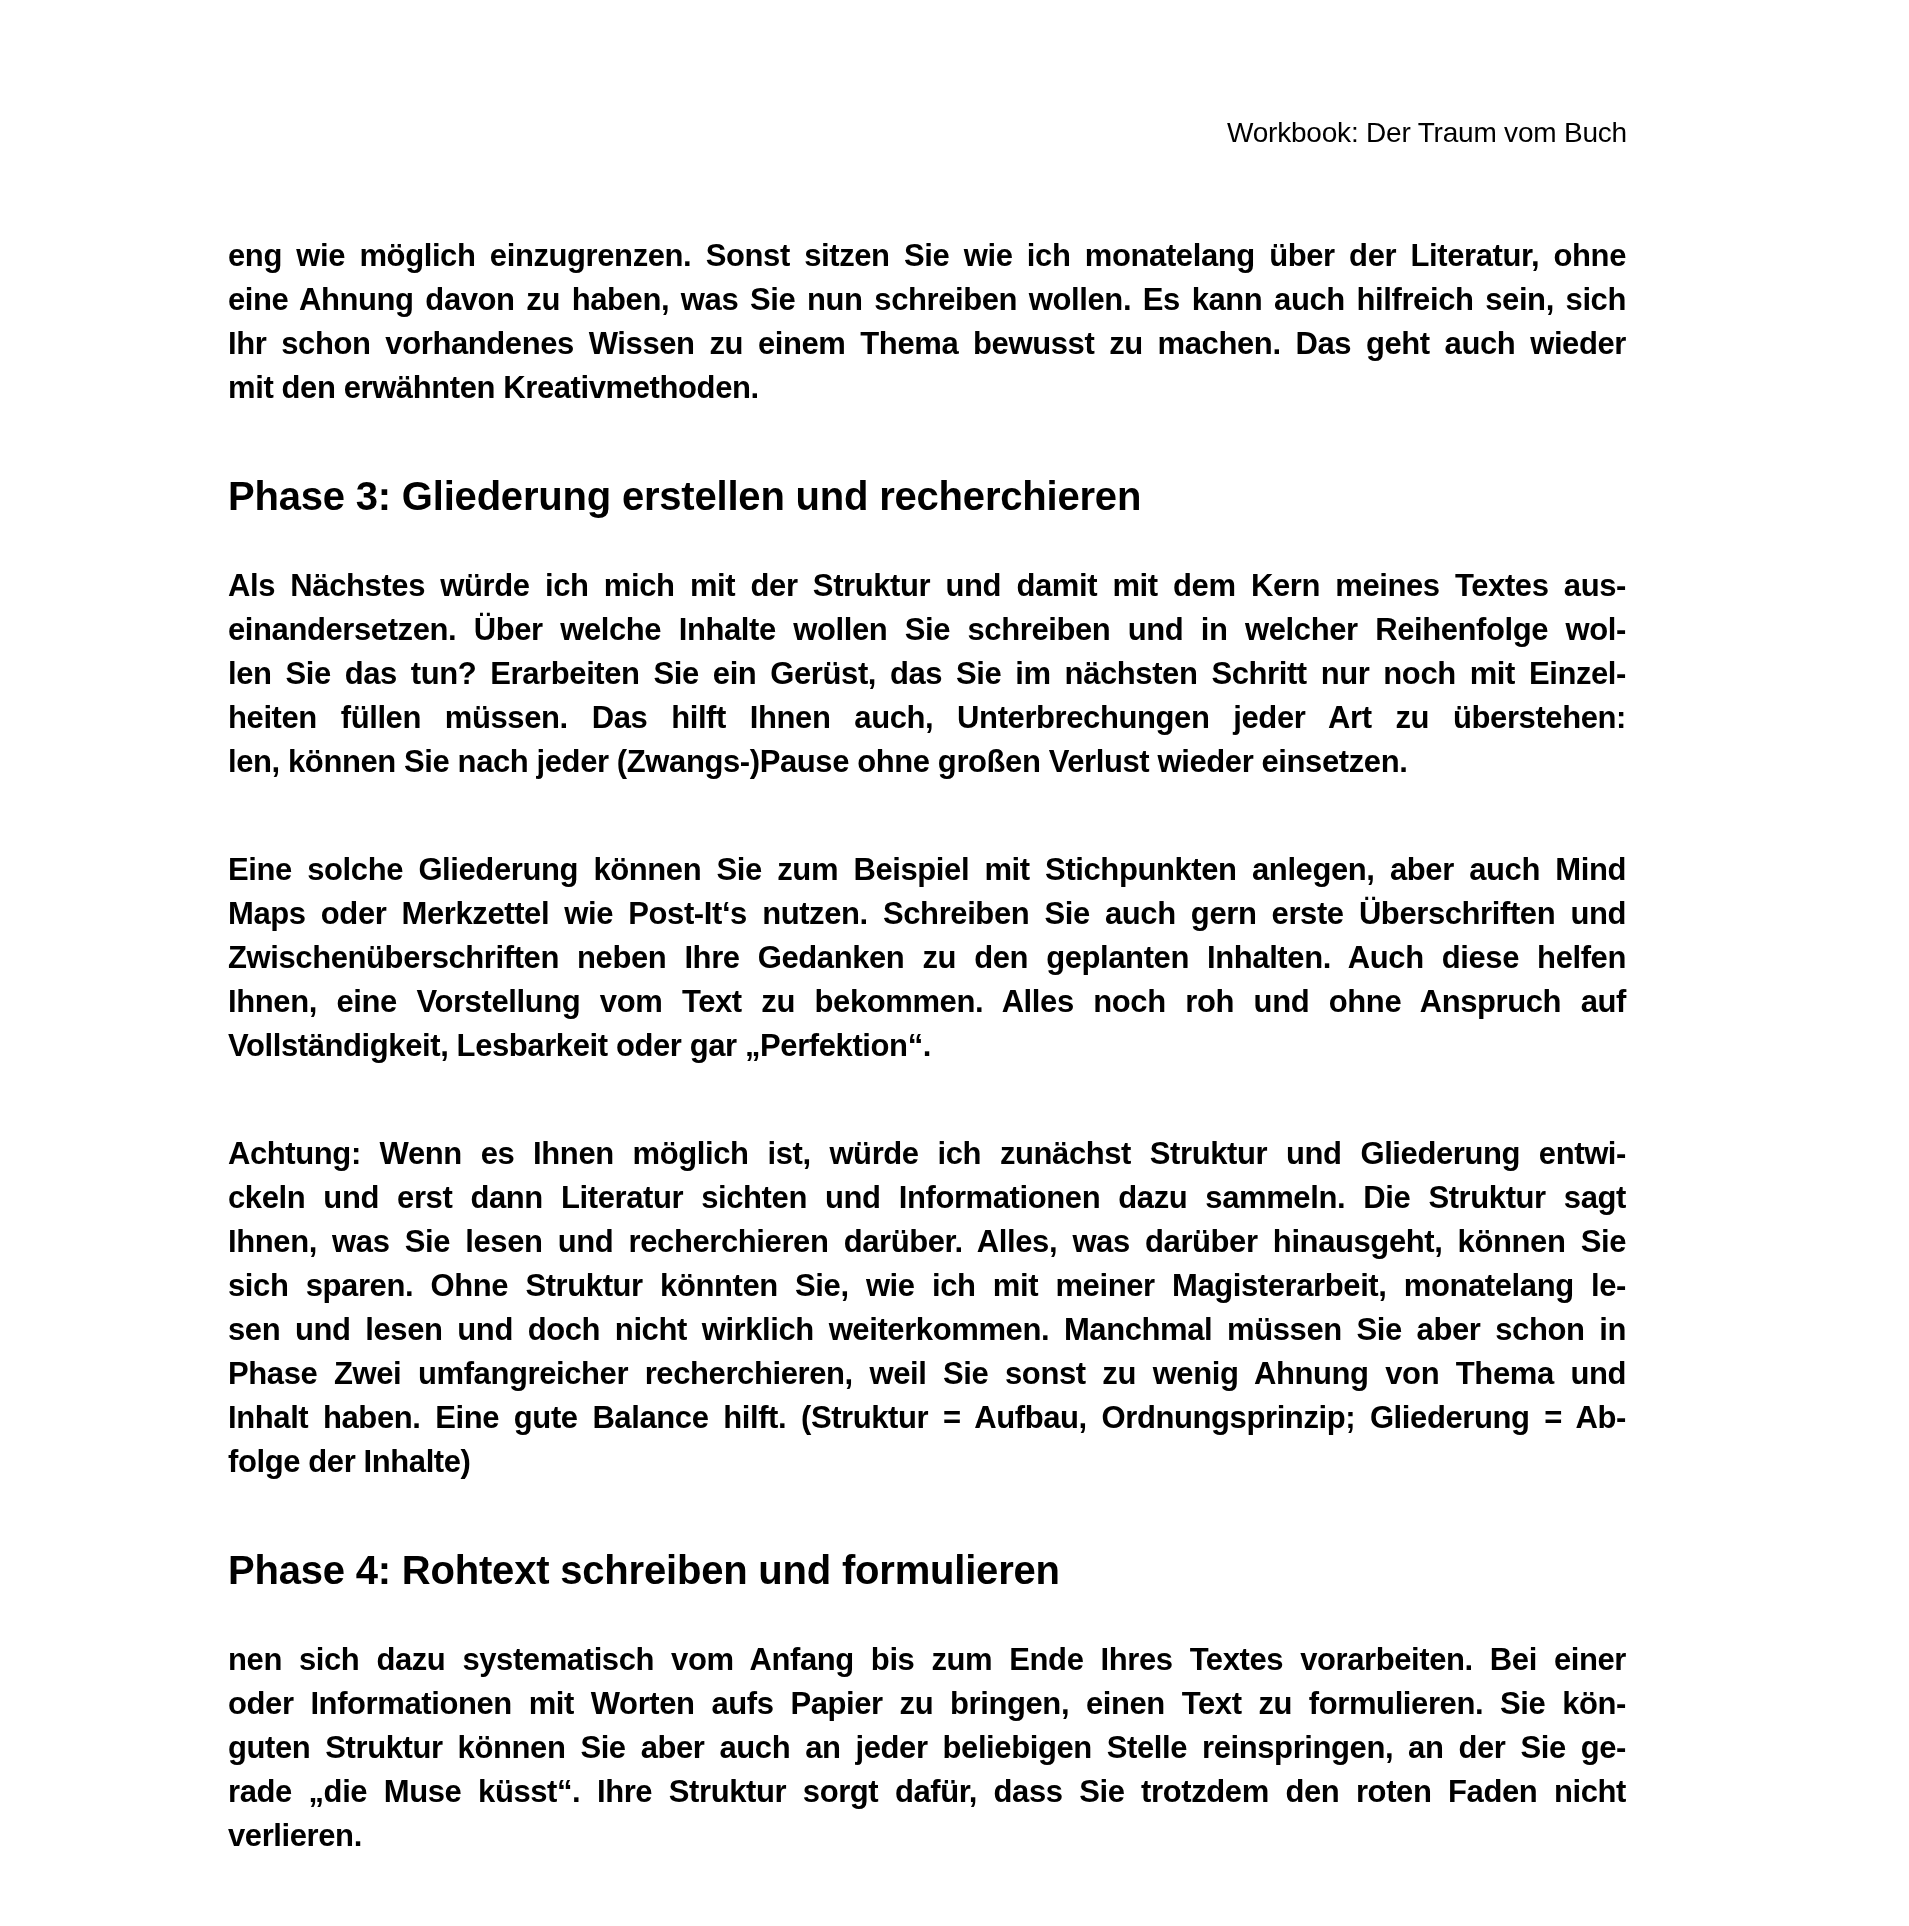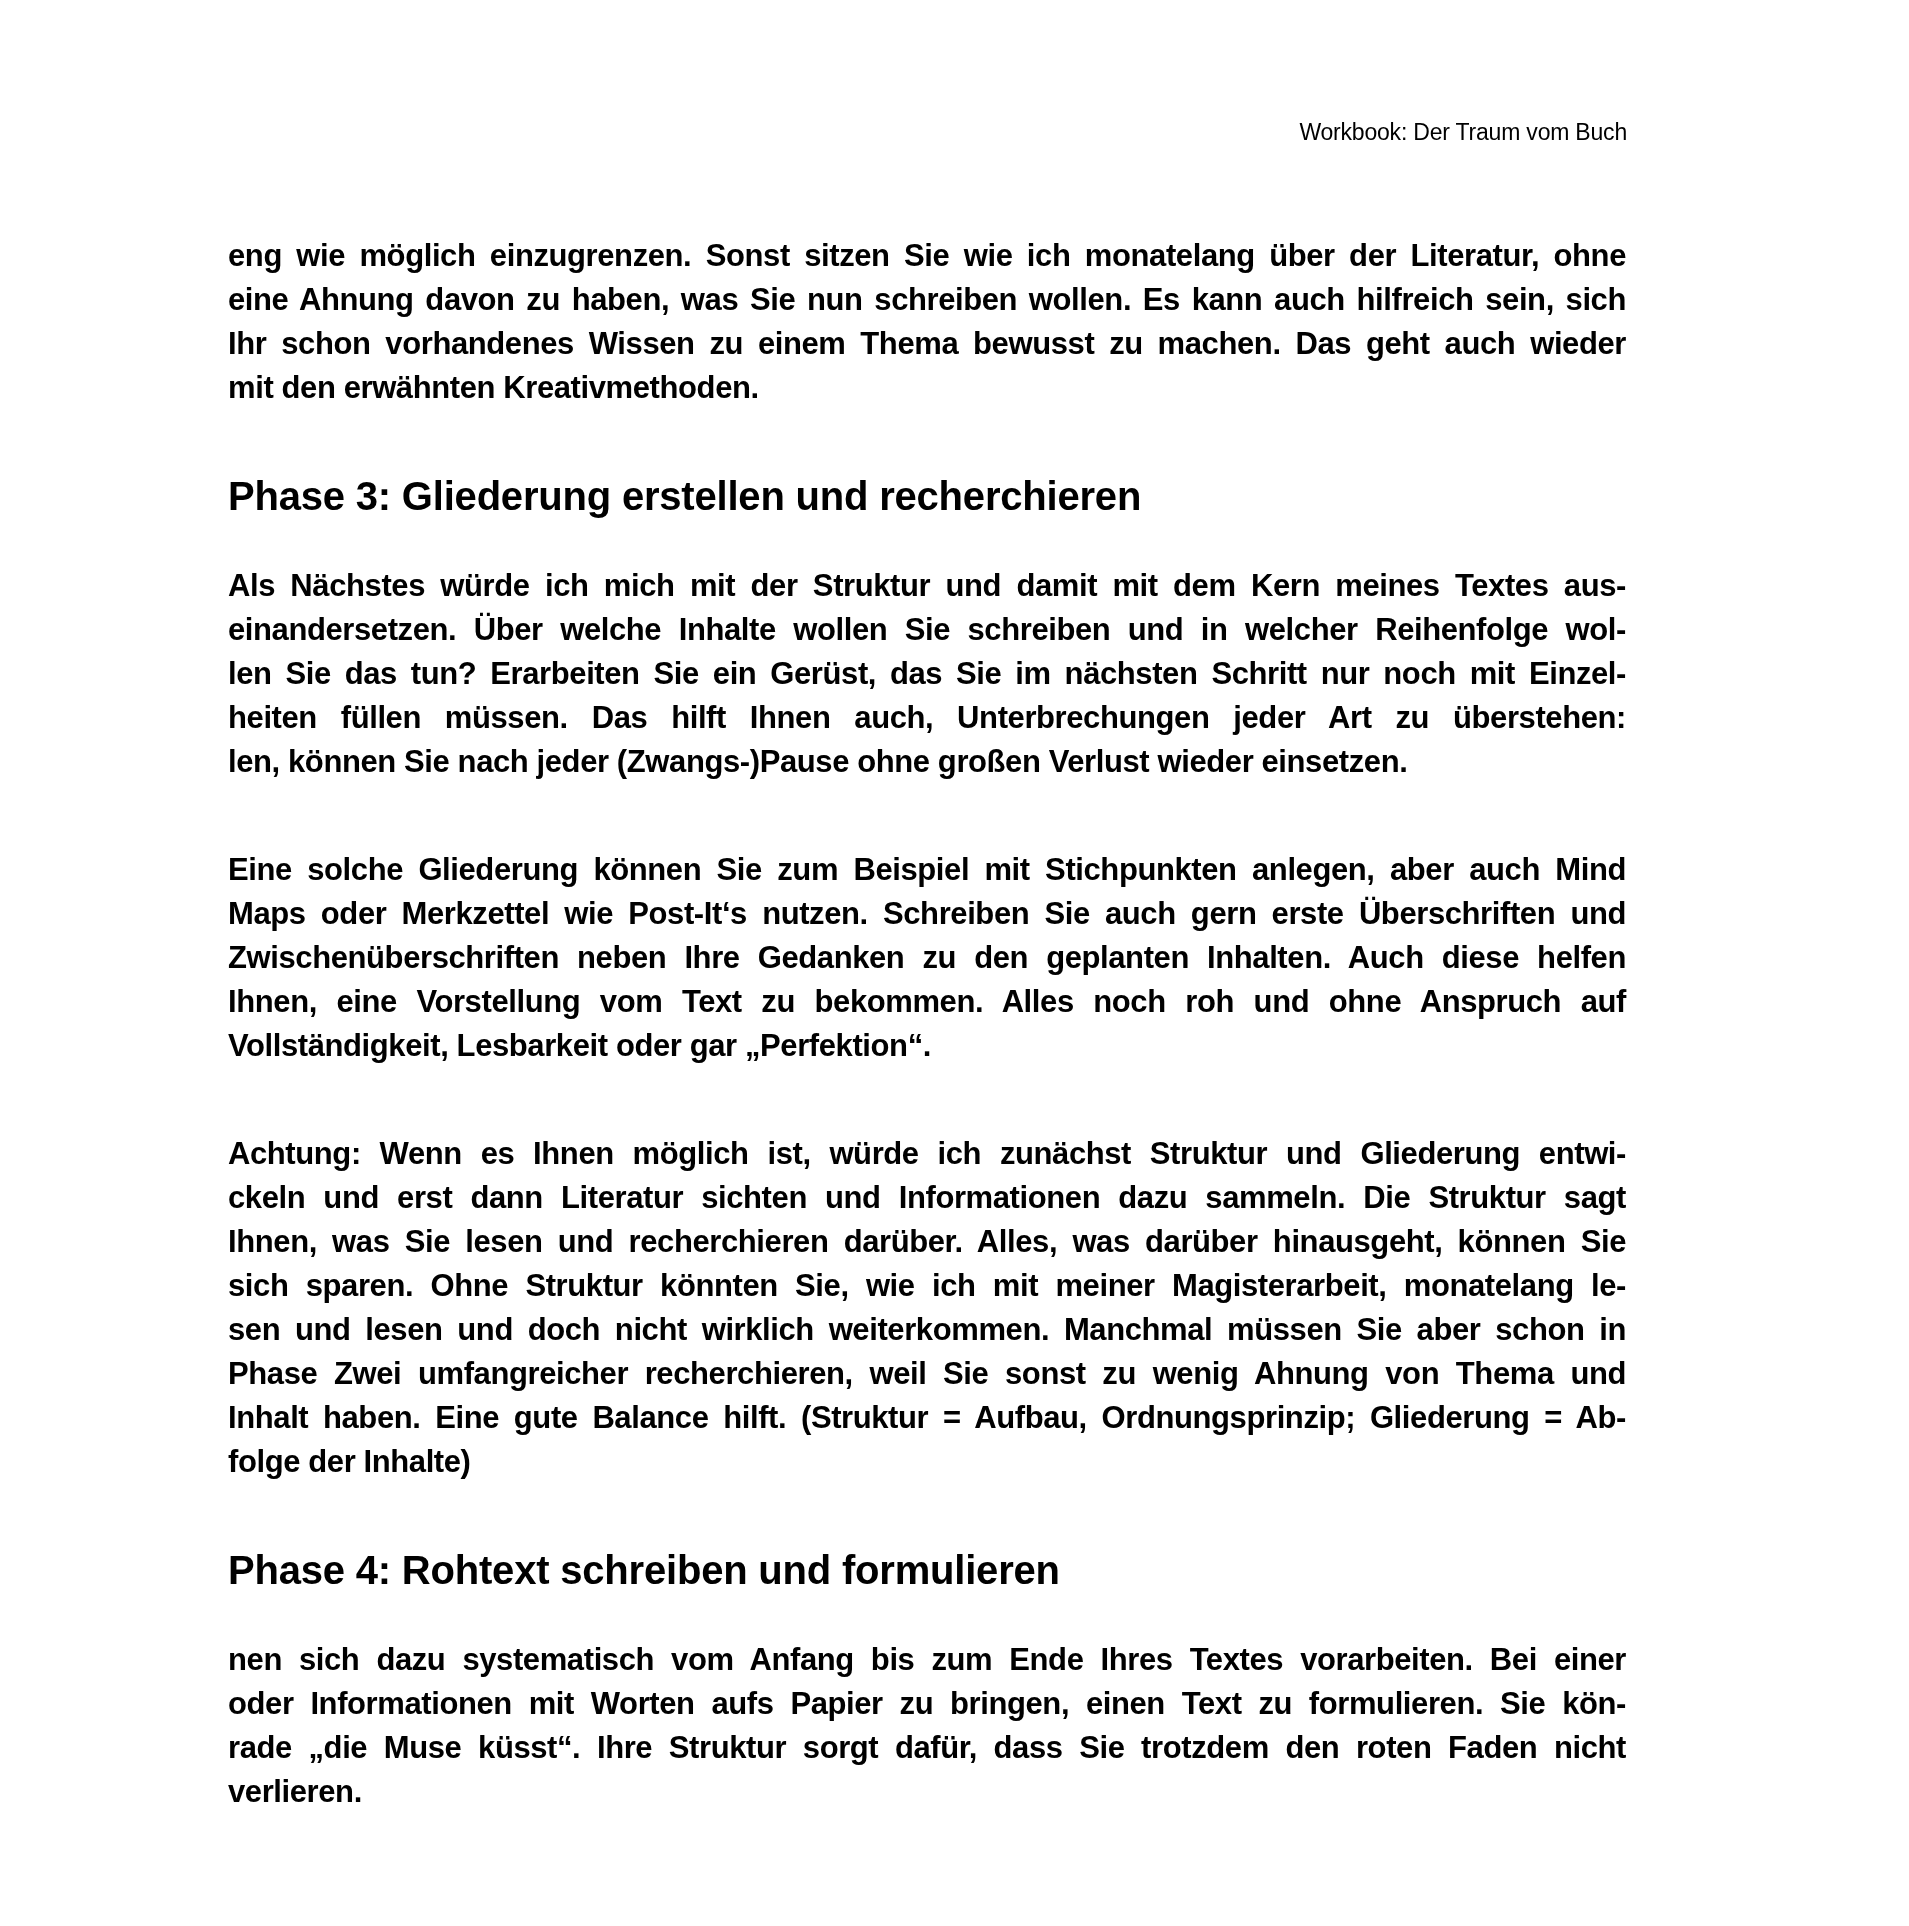--- a/index.html
+++ b/index.html
@@ -14,21 +14,21 @@
     height: 2703px;
     background: #ffffff;
     color: #000000;
     font-family: "Liberation Sans", sans-serif;
     overflow: hidden;
   }
   .running-header {
     position: absolute;
     top: 117px;
     right: 283px;
-    font-size: 23px;
+    font-size: 28px;
     line-height: 31px;
     letter-spacing: -0.2px;
     white-space: nowrap;
     text-align: left;
   }
   .page-body {
     position: absolute;
     top: 234px;
     left: 228px;
     width: 1398px;
@@ -92,19 +92,20 @@
         <div class="line justified">sich sparen. Ohne Struktur könnten Sie, wie ich mit meiner Magisterarbeit, monatelang le-</div>
         <div class="line justified">sen und lesen und doch nicht wirklich weiterkommen. Manchmal müssen Sie aber schon in</div>
         <div class="line justified">Phase Zwei umfangreicher recherchieren, weil Sie sonst zu wenig Ahnung von Thema und</div>
         <div class="line justified">Inhalt haben. Eine gute Balance hilft. (Struktur = Aufbau, Ordnungsprinzip; Gliederung = Ab-</div>
         <div class="line">folge der Inhalte)</div>
       </div>
       <div class="section-heading">Phase 4: Rohtext schreiben und formulieren</div>
       <div class="para">
         <div class="line justified">nen sich dazu systematisch vom Anfang bis zum Ende Ihres Textes vorarbeiten. Bei einer</div>
         <div class="line justified">oder Informationen mit Worten aufs Papier zu bringen, einen Text zu formulieren. Sie kön-</div>
+        <div class="line justified">guten Struktur können Sie aber auch an jeder beliebigen Stelle reinspringen, an der Sie ge-</div>
         <div class="line justified">rade „die Muse küsst“. Ihre Struktur sorgt dafür, dass Sie trotzdem den roten Faden nicht</div>
         <div class="line">verlieren.</div>
       </div>
     </div>
 
 </div>
 
 
 </body></html>

